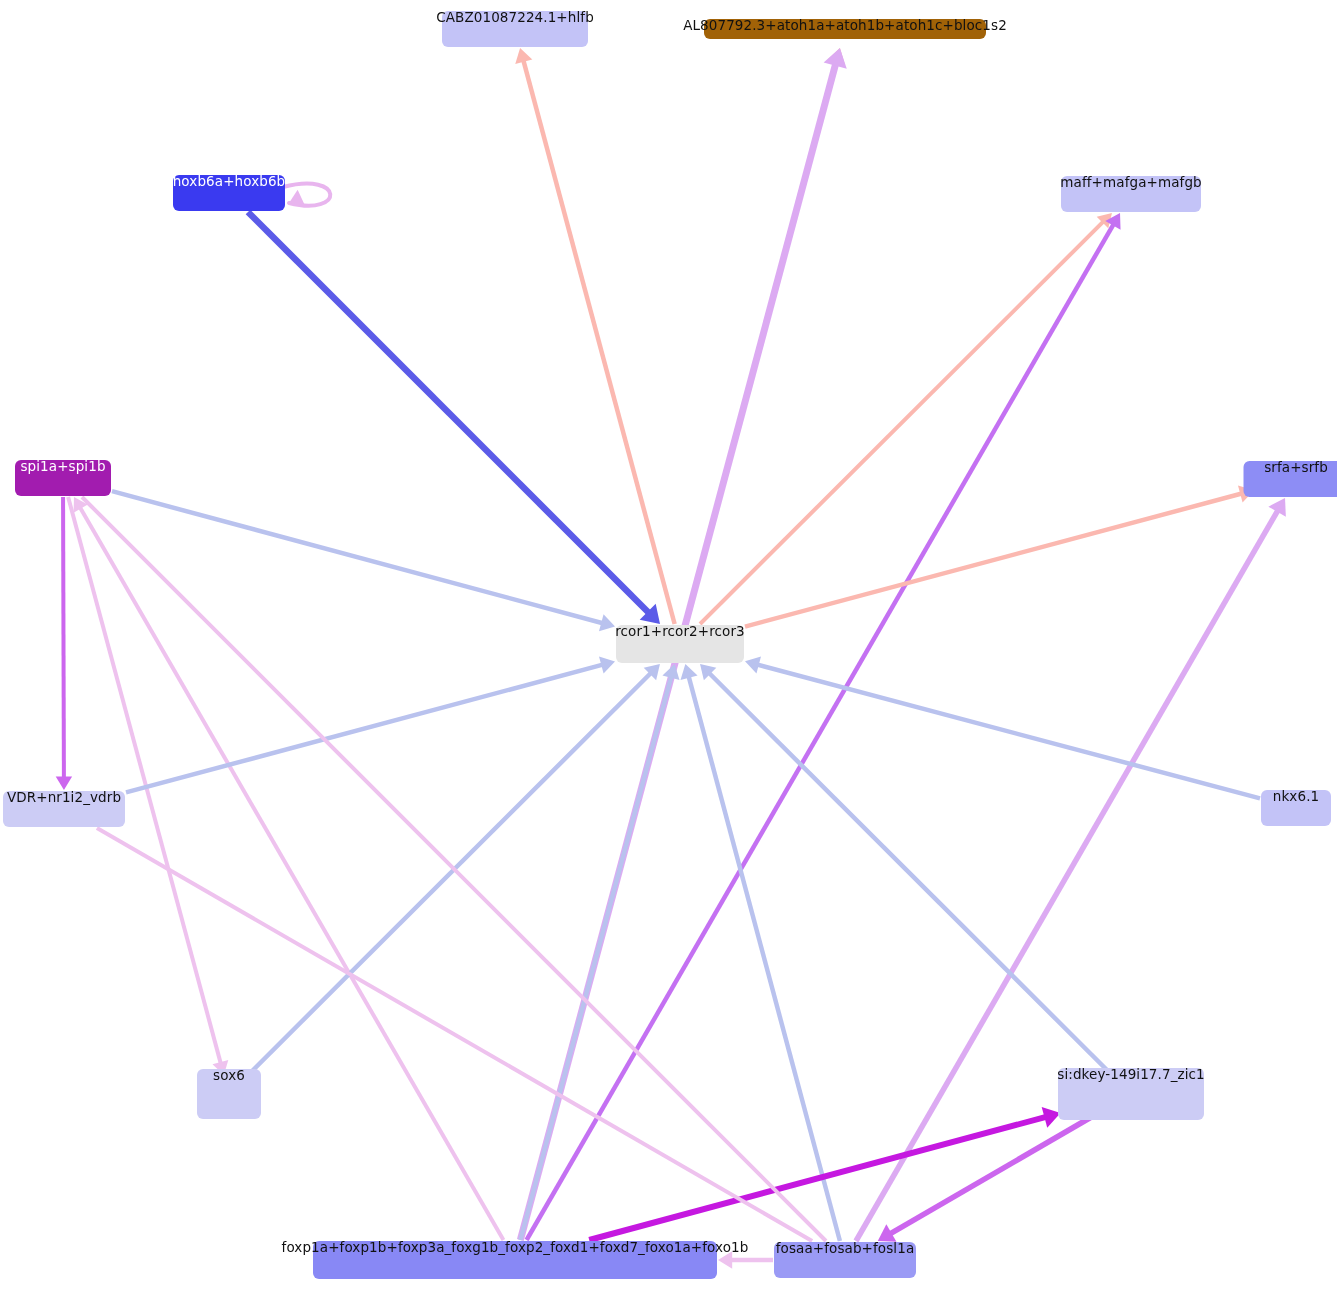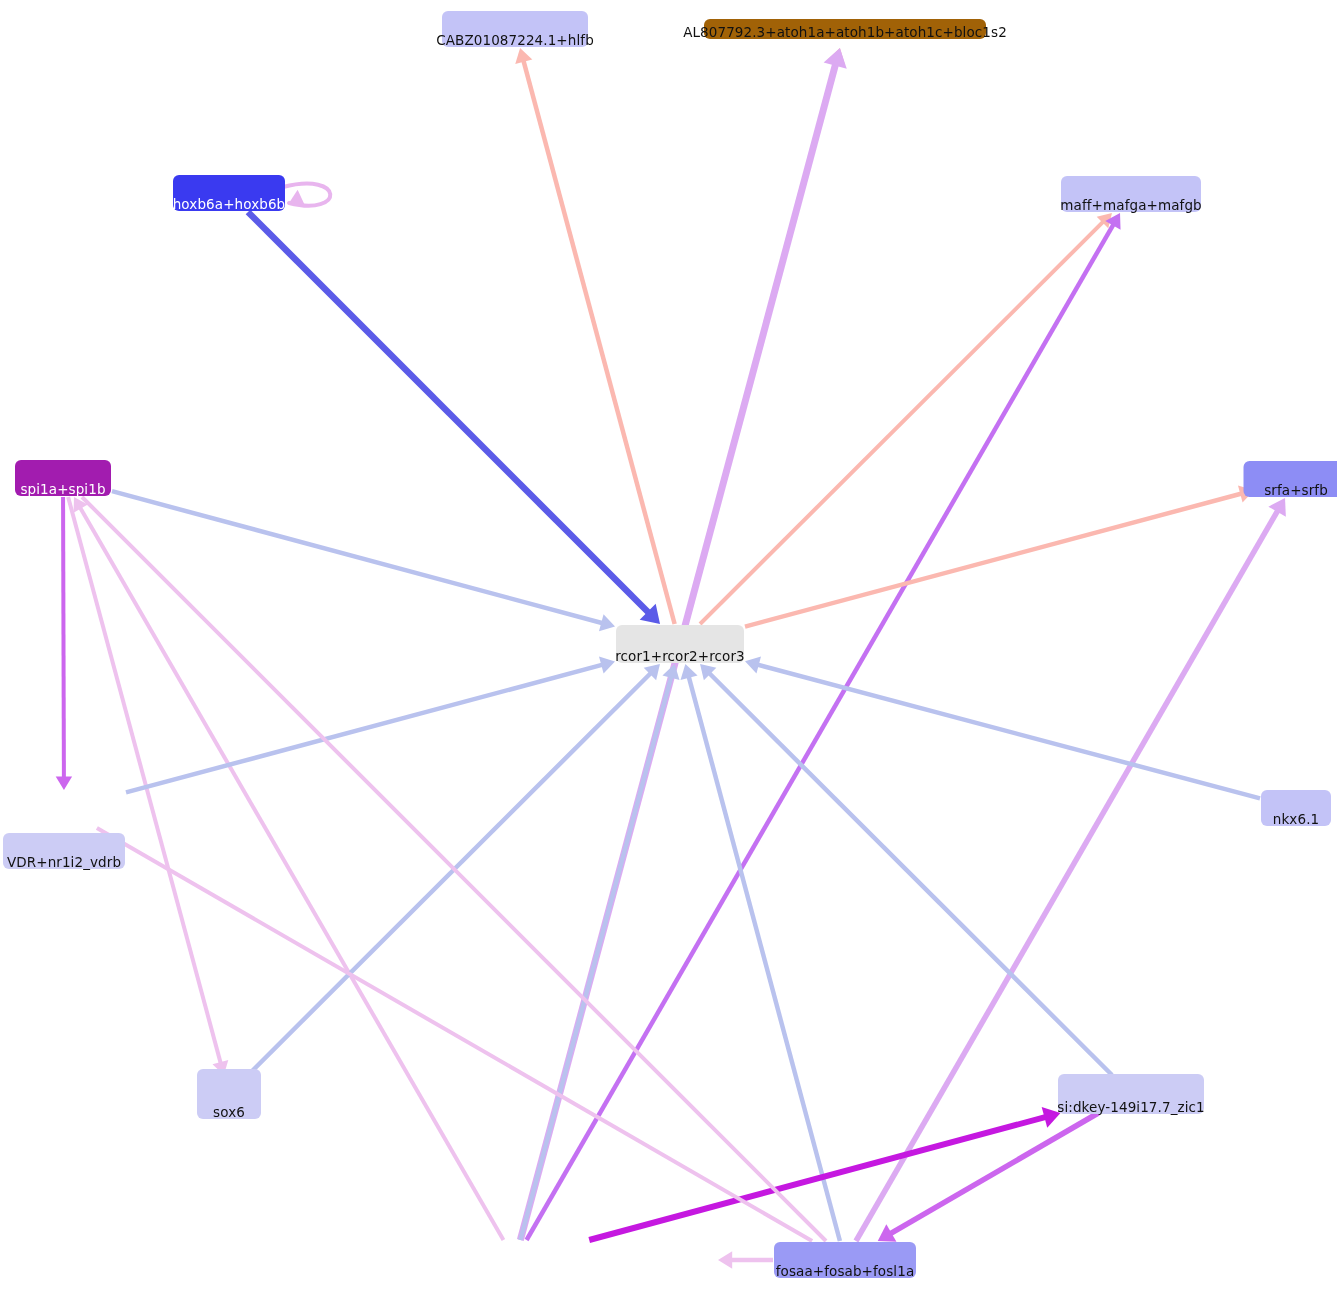--- a/index.html
+++ b/index.html
@@ -29,21 +29,21 @@
     left: 0;
     top: 0;
     width: 1337px;
     height: 1289px;
   }
   .node {
     position: absolute;
     box-sizing: border-box;
     border-radius: 6px;
     display: flex;
-    align-items: flex-end;
+    align-items: flex-start;
     justify-content: center;
     white-space: nowrap;
     font-size: 13.5px;
     letter-spacing: 0.1px;
     line-height: 1;
     padding: 0 11px;
     transform: translate(-50%, -50%);
   }
 </style>
 </head>
@@ -163,30 +163,33 @@
       </div>
       <div class="node" style="left: 63px; top: 478px; width: 96px; height: 36px; background: #a21caf; color: rgb(255, 255, 255);">
         <span>spi1a+spi1b</span>
       </div>
       <div class="node" style="left: 1296px; top: 479px; width: 105px; height: 36px; background: rgb(141, 141, 245); color: rgb(17, 17, 17);">
         <span>srfa+srfb</span>
       </div>
       <div class="node" style="left: 680px; top: 644px; width: 128px; height: 38px; background: #e5e5e5; color: rgb(17, 17, 17);">
         <span>rcor1+rcor2+rcor3</span>
       </div>
-      <div class="node" style="left: 64px; top: 809px; width: 122px; height: 36px; background: rgb(204, 204, 245); color: rgb(17, 17, 17); margin-top: 42px;">
+      <div class="node" style="left: 64px; top: 809px; width: 122px; height: 36px; background: rgb(204, 204, 245); color: rgb(17, 17, 17);">
         <span>VDR+nr1i2_vdrb</span>
       </div>
       <div class="node" style="left: 1296px; top: 808px; width: 70px; height: 36px; background: rgb(195, 195, 247); color: rgb(17, 17, 17);">
         <span>nkx6.1</span>
       </div>
       <div class="node" style="left: 229px; top: 1094px; width: 64px; height: 50px; background: rgb(204, 204, 245); color: rgb(17, 17, 17);">
         <span>sox6</span>
       </div>
-      <div class="node" style="left: 1131px; top: 1094px; width: 146px; height: 40px; background: rgb(204, 204, 245); color: rgb(17, 17, 17);">
+      <div class="node" style="left: 1131px; top: 1094px; width: 146px; height: 52px; background: rgb(204, 204, 245); color: rgb(17, 17, 17);">
         <span>si:dkey-149i17.7_zic1</span>
+      </div>
+      <div class="node" style="left: 515px; top: 1260px; width: 404px; height: 38px; background: rgb(136, 136, 245); color: rgb(17, 17, 17);">
+        <span>foxp1a+foxp1b+foxp3a_foxg1b_foxp2_foxd1+foxd7_foxo1a+foxo1b</span>
       </div>
       <div class="node" style="left: 845px; top: 1260px; width: 142px; height: 36px; background: rgb(154, 154, 245); color: rgb(17, 17, 17);">
         <span>fosaa+fosab+fosl1a</span>
       </div>
     </div>
 
 </div>
 
 </body></html>

